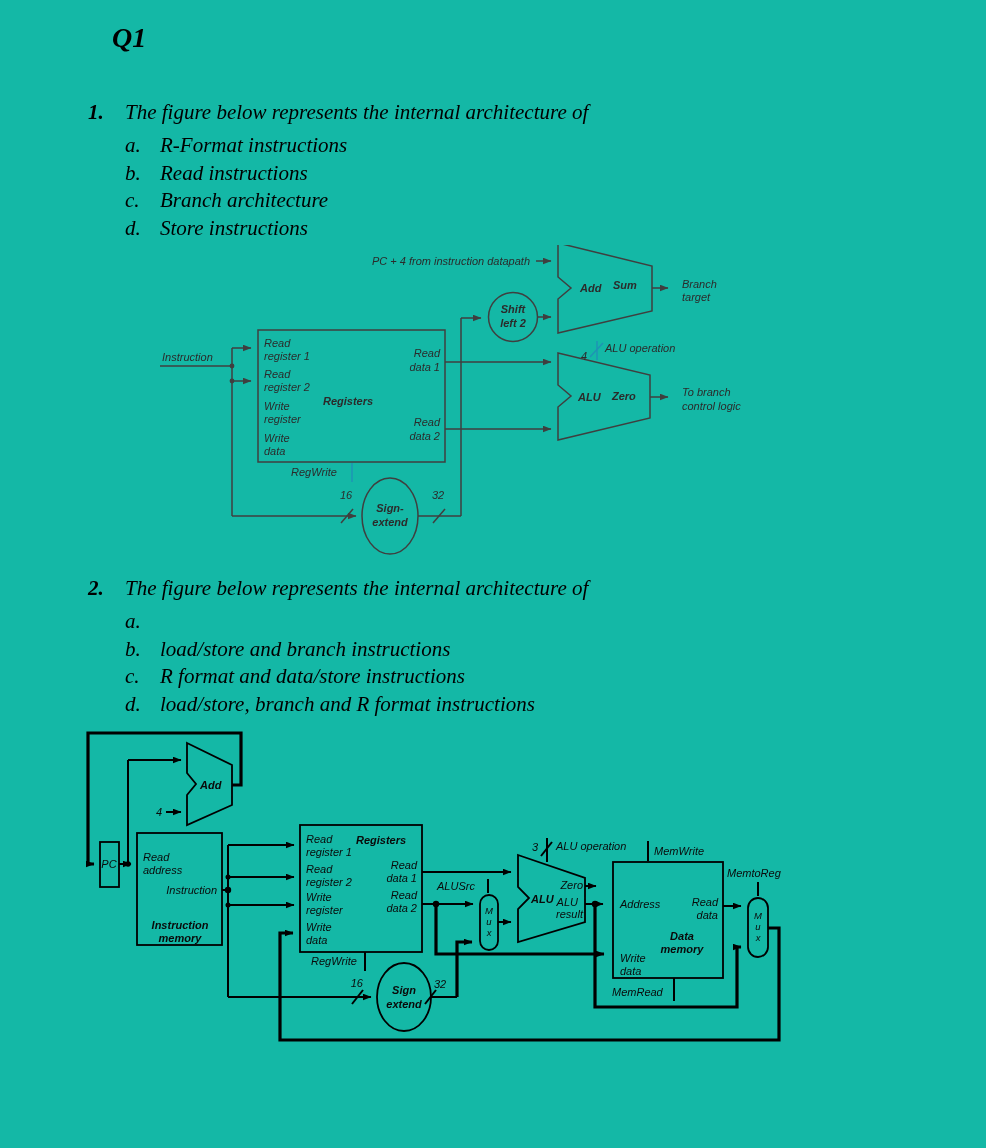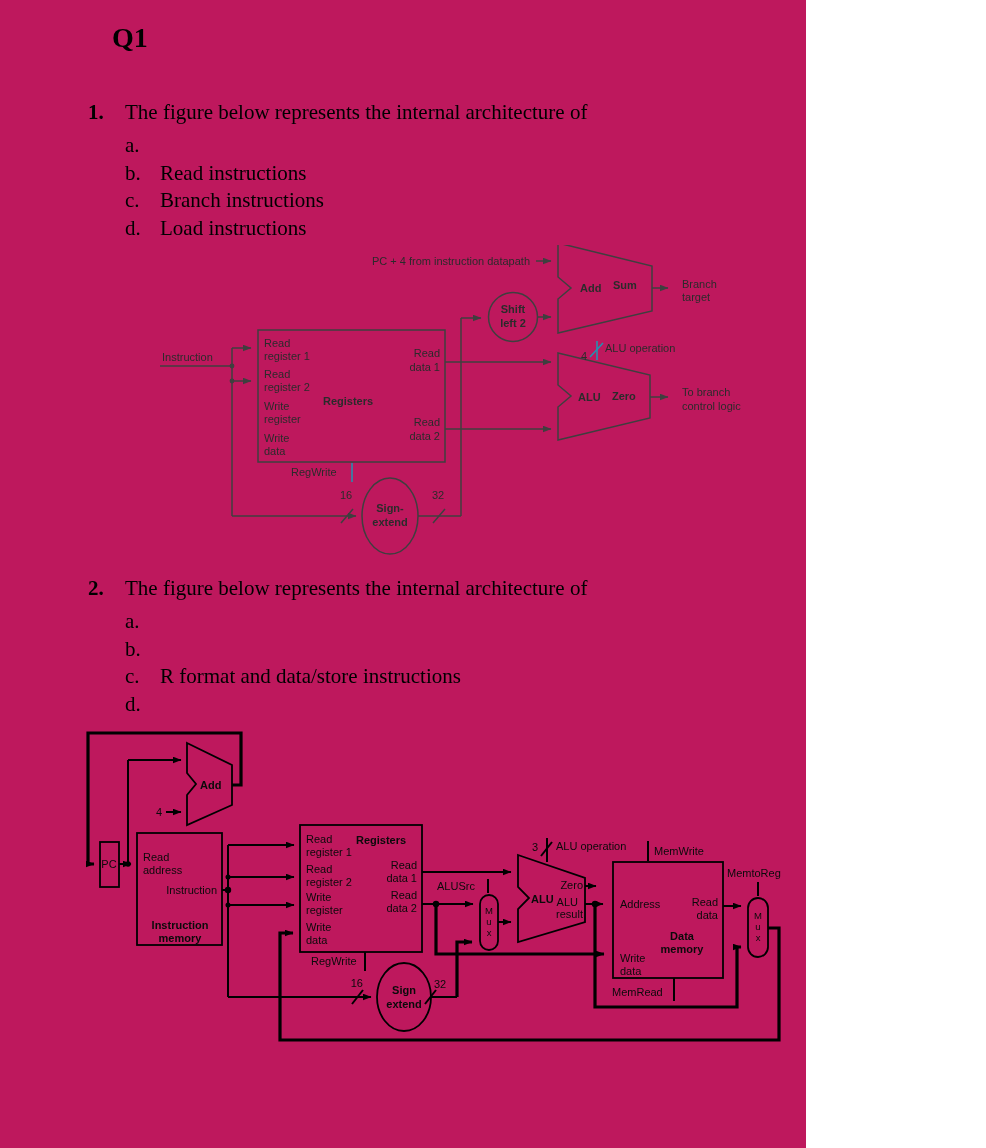--- a/index.html
+++ b/index.html
@@ -1,17 +1,17 @@
 <!DOCTYPE html>
 <html><head>
 <meta charset="utf-8">
 <style>
   html,body { margin:0; padding:0; background:#ffffff; }
-  .page { position:relative; width:806px; height:1148px; background:#be185d;
-          font-family:"Liberation Serif", serif; color:#000; overflow:hidden; }
+  .page { position:relative; width:986px; height:1148px; background:#14b8a6;
+          font-family:"Liberation Serif", serif; color:#000; overflow:hidden;font-style:italic; }
   .heading { position:absolute; left:112px; top:22px; font-size:28px; font-weight:bold; }
   .question { position:absolute; left:88px; width:780px; font-size:21px; }
   .q-line { display:flex; line-height:25px; }
   .q-num { width:37px; font-weight:bold; flex:none; }
   .options { margin-left:37px; margin-top:7px; }
   .option { display:flex; line-height:27.6px; }
   .opt-letter { width:35px; flex:none; }
   .fig { position:absolute; left:0; }
   svg text { font-family:"Liberation Sans", sans-serif; font-size:11px; fill:#2b2b2b; }
   svg.f2 text { fill:#0a0a0a; }
@@ -34,32 +34,33 @@
   <div class="heading">Q1</div>
 
   <div class="question" style="top:100px;">
     <div class="q-line">
       <span class="q-num">1.</span>
       <span>The figure below represents the internal architecture of</span>
     </div>
     <div class="options">
       <div class="option">
         <span class="opt-letter">a.</span>
+        <span>R-Format instructions</span>
       </div>
       <div class="option">
         <span class="opt-letter">b.</span>
         <span>Read instructions</span>
       </div>
       <div class="option">
         <span class="opt-letter">c.</span>
-        <span>Branch instructions</span>
+        <span>Branch architecture</span>
       </div>
       <div class="option">
         <span class="opt-letter">d.</span>
-        <span>Load instructions</span>
+        <span>Store instructions</span>
       </div>
     </div>
   </div>
 
   <svg class="fig" style="top:245px;" width="986" height="330" viewBox="0 245 986 330">
     <defs>
       <marker id="a1" markerUnits="userSpaceOnUse" markerWidth="10" markerHeight="8" refX="8.5" refY="3.5" orient="auto">
         <path d="M0,0 L9,3.5 L0,7 z" class="d1"></path>
       </marker>
     </defs>
@@ -132,27 +133,29 @@
     <div class="q-line">
       <span class="q-num">2.</span>
       <span>The figure below represents the internal architecture of</span>
     </div>
     <div class="options">
       <div class="option">
         <span class="opt-letter">a.</span>
       </div>
       <div class="option">
         <span class="opt-letter">b.</span>
+        <span>load/store and branch instructions</span>
       </div>
       <div class="option">
         <span class="opt-letter">c.</span>
         <span>R format and data/store instructions</span>
       </div>
       <div class="option">
         <span class="opt-letter">d.</span>
+        <span>load/store, branch and R format instructions</span>
       </div>
     </div>
   </div>
 
   <svg class="fig f2" style="top:725px;" width="986" height="330" viewBox="0 725 986 330">
     <defs>
       <marker id="a2" markerUnits="userSpaceOnUse" markerWidth="10" markerHeight="8" refX="8.5" refY="3.5" orient="auto">
         <path d="M0,0 L9,3.5 L0,7 z" class="d2"></path>
       </marker>
     </defs>

